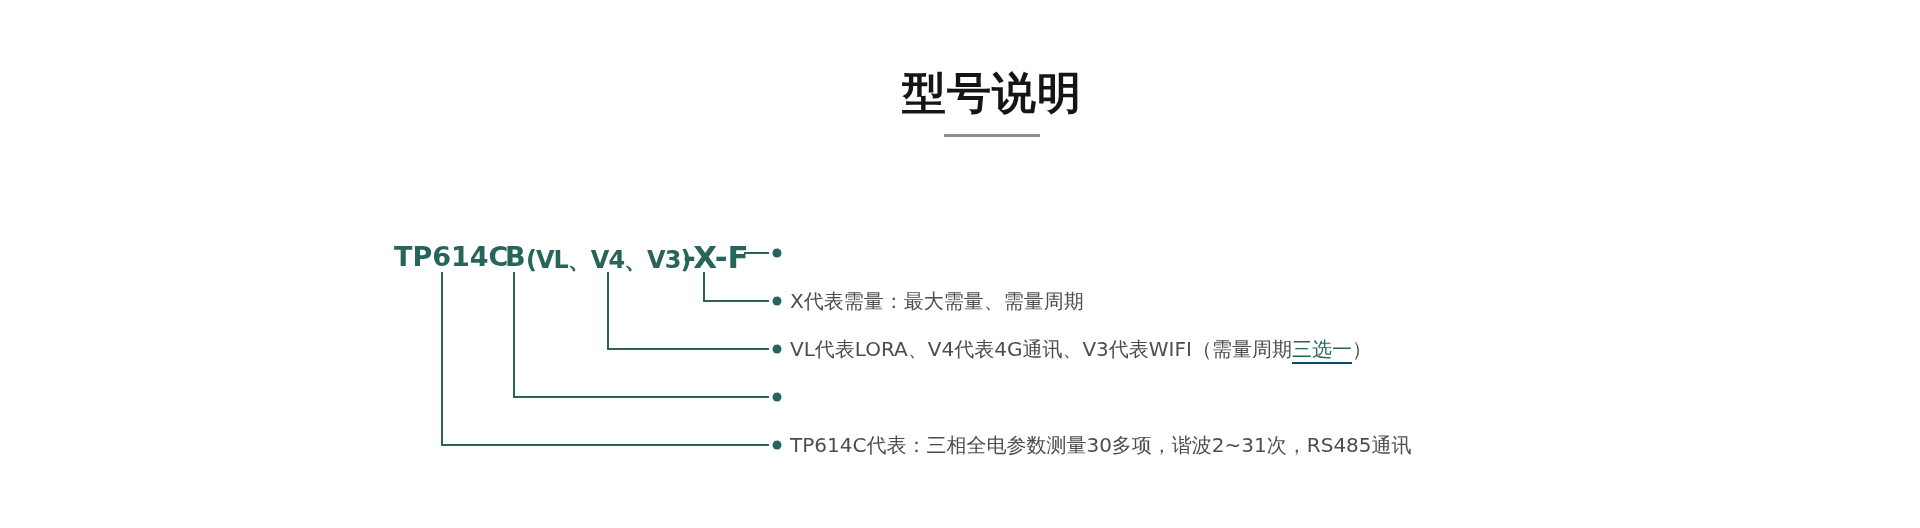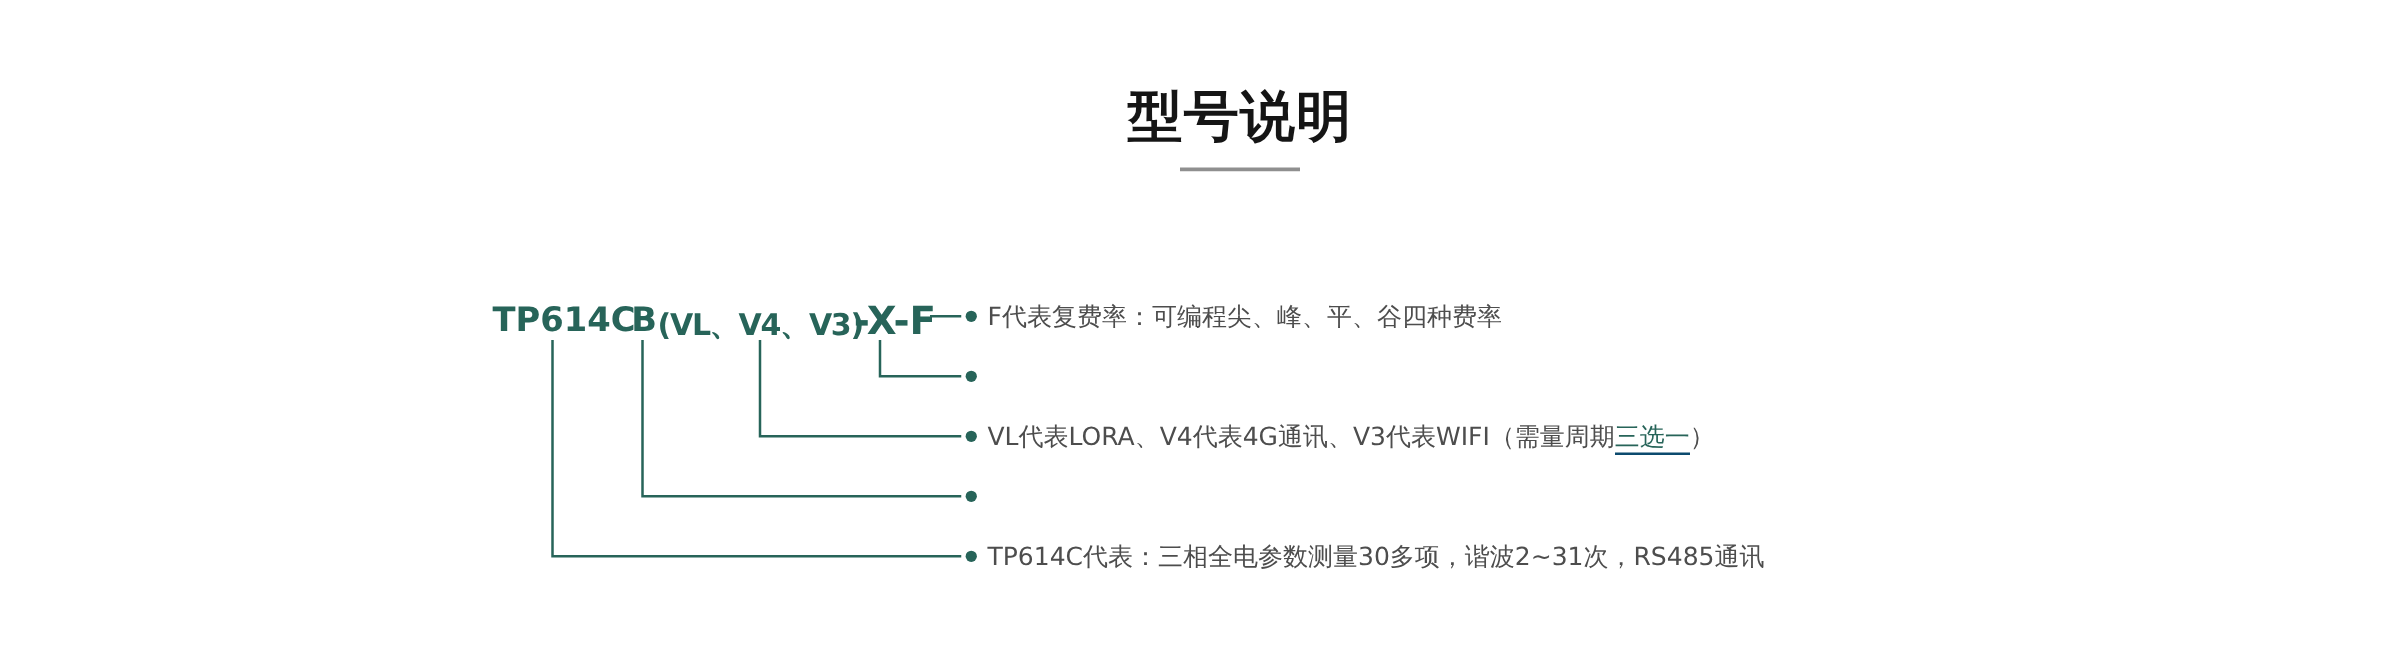--- a/index.html
+++ b/index.html
@@ -106,21 +106,21 @@
     </g>
   </svg>
 
   <div class="model-code">
     <span class="seg seg-base">TP614C</span>
     <span class="seg seg-b">B</span>
     <span class="seg seg-wireless">(VL、V4、V3)</span>
     <span class="seg seg-xf">-X-F</span>
   </div>
 
-  <div class="expl-line l1"><span>F代表复费率：可编程尖、峰、平、谷四种费率</span><span class="hl"></span><span></span></div>
 
+  <div class="expl-line l2"><span>X代表需量：最大需量、需量周期</span><span class="hl"></span><span></span></div>
 
   <div class="expl-line l3"><span>VL代表LORA、V4代表4G通讯、V3代表WIFI（需量周期</span><span class="hl">三选一</span><span>）</span></div>
 
 
   <div class="expl-line l5"><span>TP614C代表：三相全电参数测量30多项，谐波2~31次，RS485通讯</span><span class="hl"></span><span></span></div>
 
 </div>
 
 </body></html>

